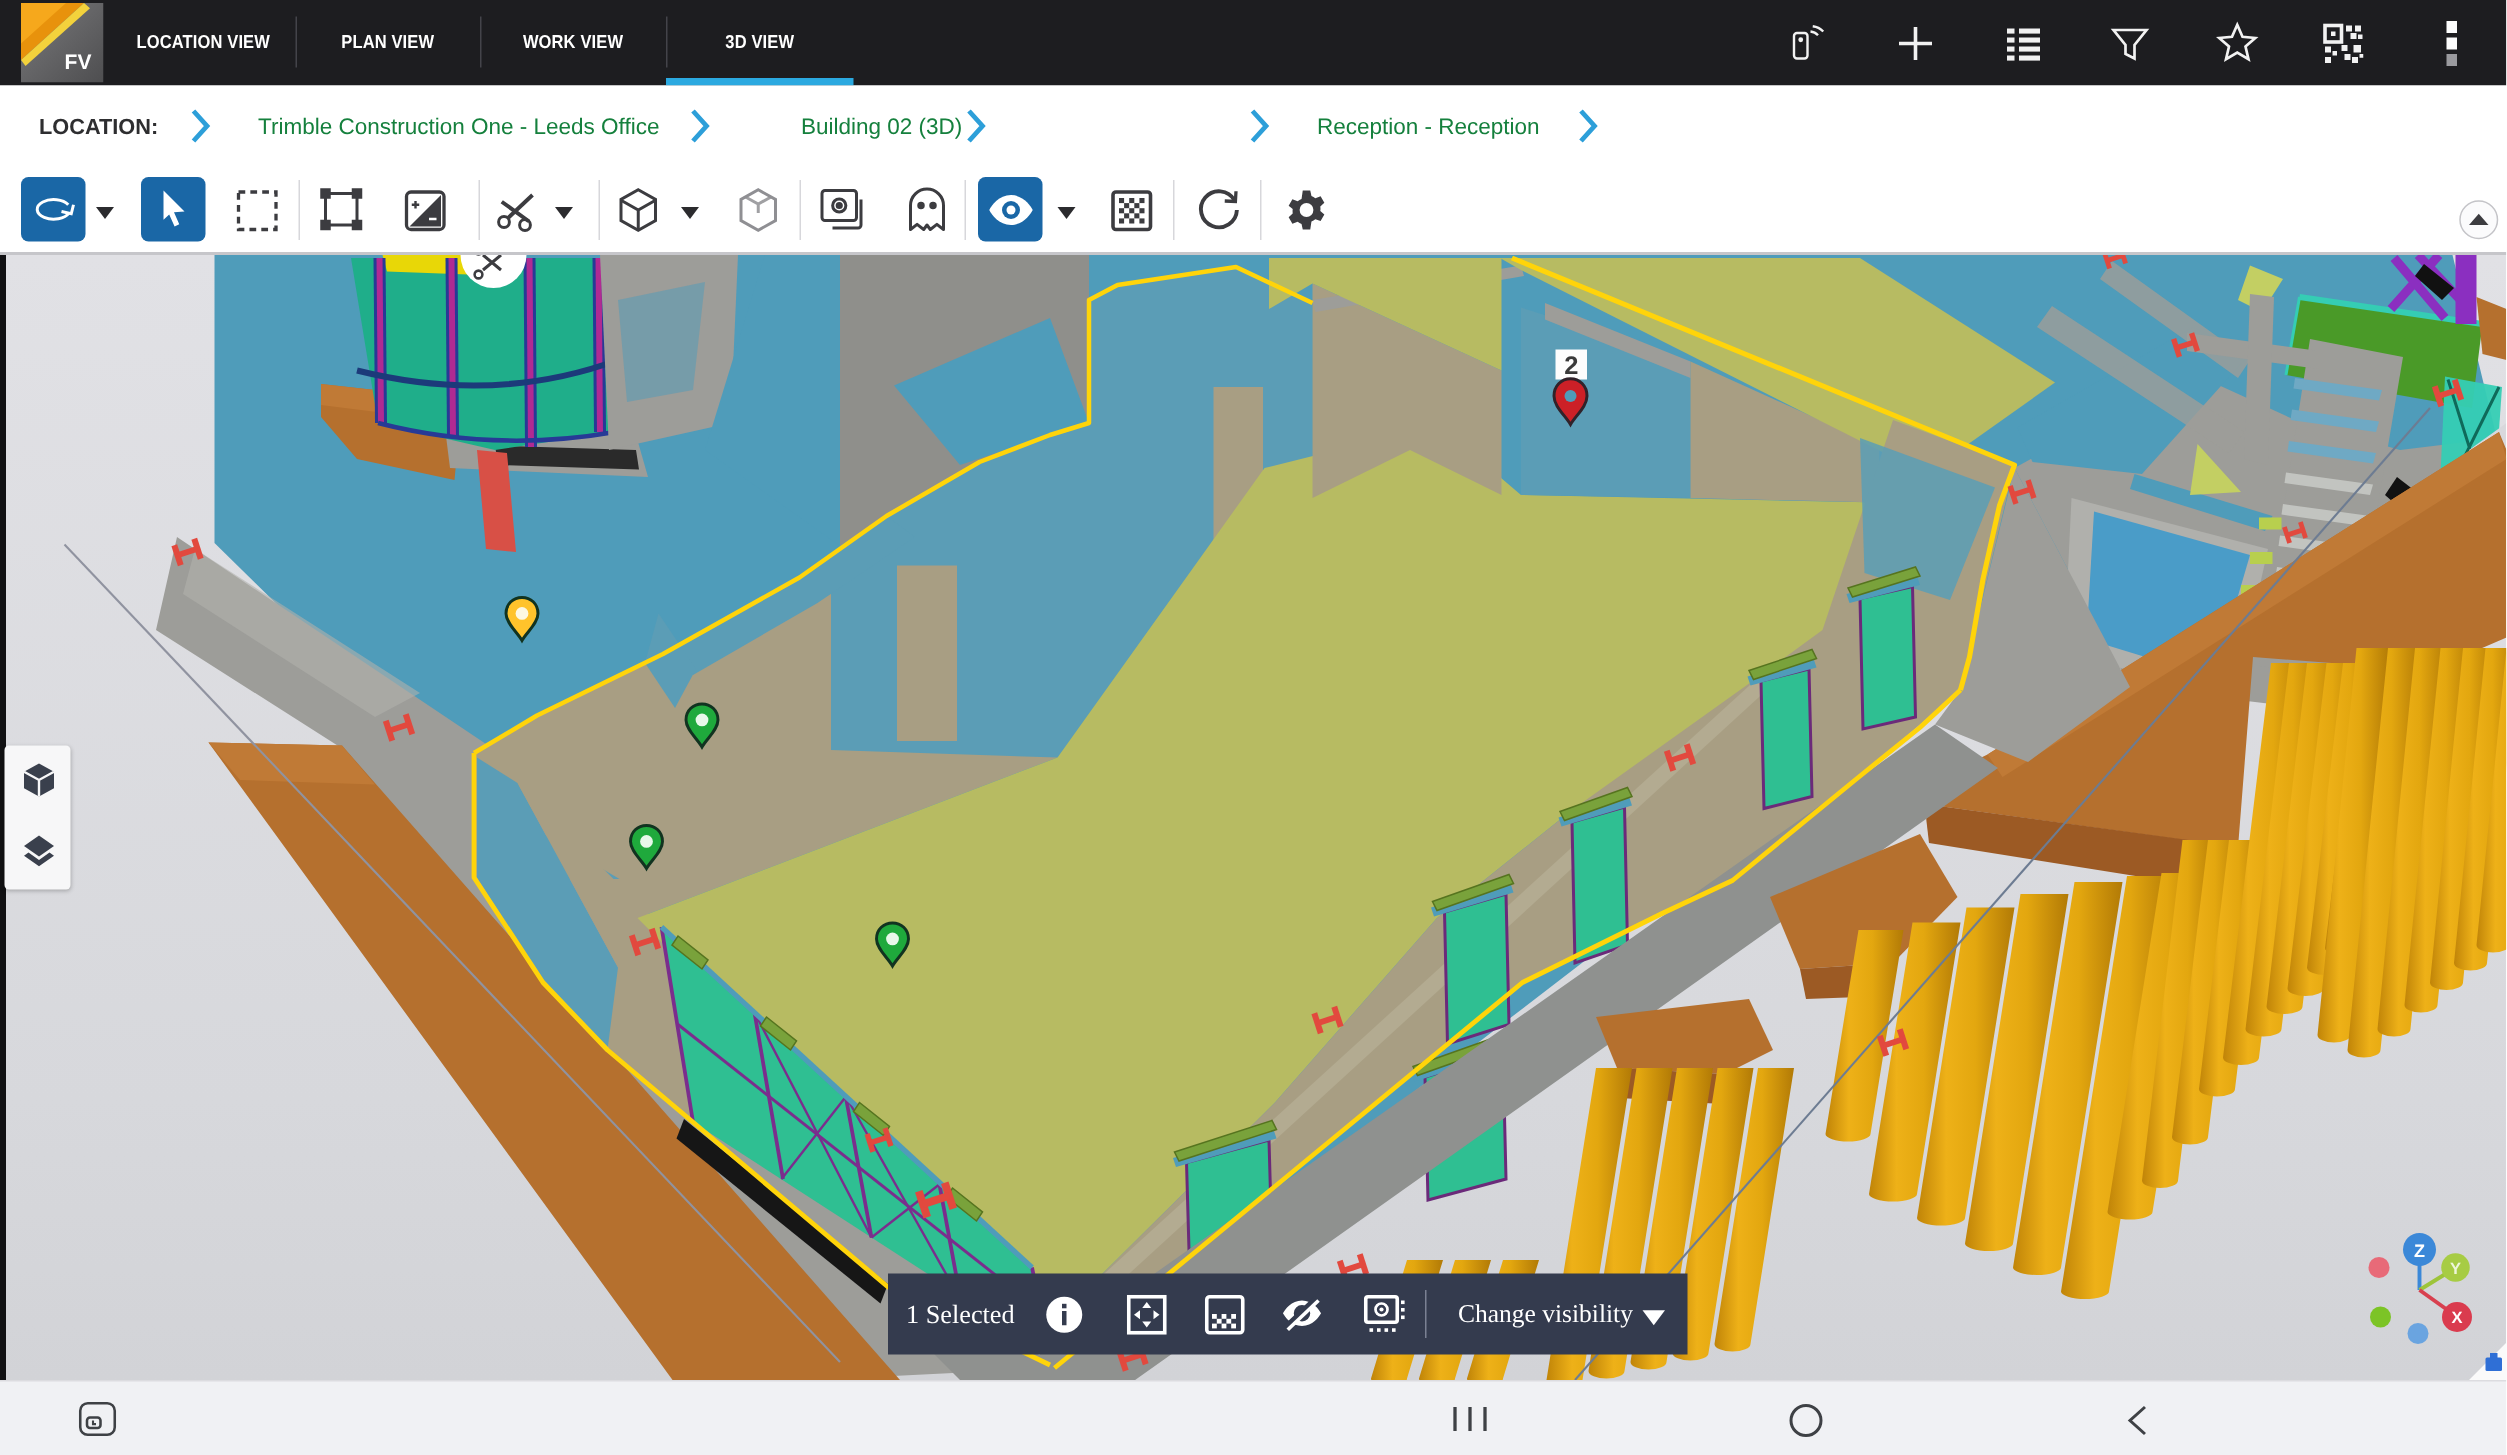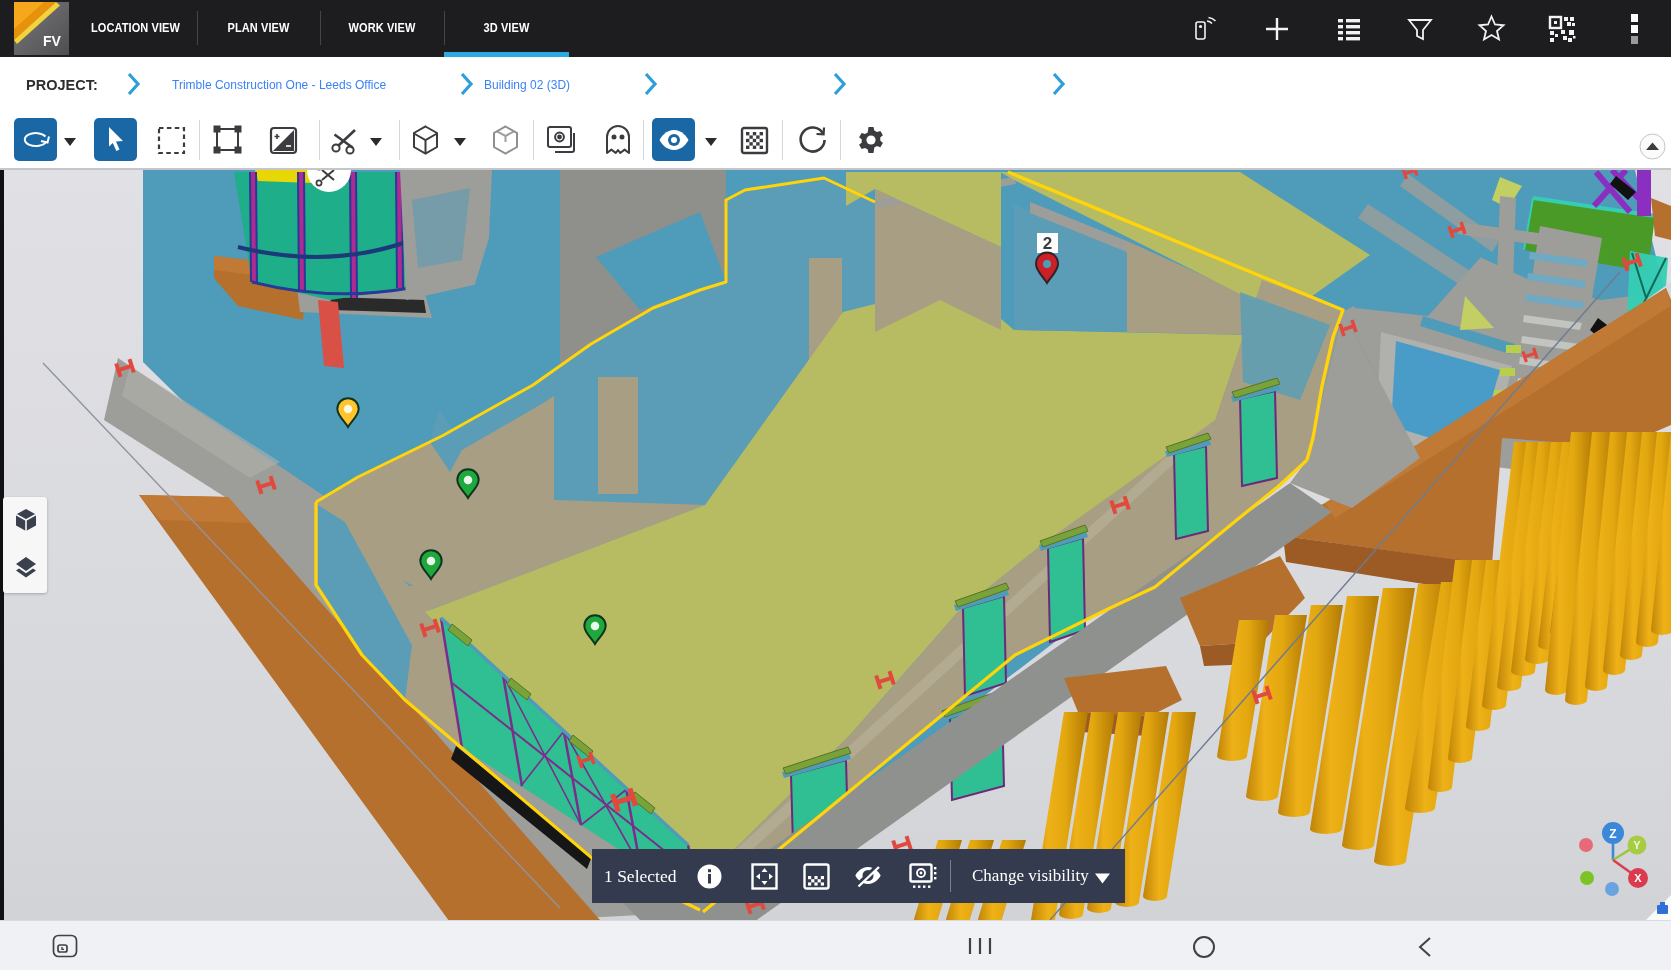--- a/index.html
+++ b/index.html
@@ -4,21 +4,21 @@
   html,body{margin:0;padding:0;background:#fff;font-family:"Liberation Sans",sans-serif;}
   #app{position:relative;width:1671px;height:970px;overflow:hidden;background:#fff;}
   .abs{position:absolute;}
   
   #topbar{left:0;top:0;width:1671px;height:57px;background:#1d1d20;}
   .tab{position:absolute;top:0;height:57px;line-height:57px;color:#fff;font-size:12.5px;font-weight:bold;letter-spacing:.1px;text-align:center;transform:scaleX(.88);}
   .tabsep{position:absolute;top:11px;height:34px;width:1px;background:#44444a;}
   #underline{position:absolute;left:444px;top:52px;width:125px;height:5px;background:#2ba9e0;}
   
   #crumbs{left:0;top:57px;width:1671px;height:56px;background:#ffffff;}
-  .crumbtxt{position:absolute;top:0;height:56px;line-height:56px;color:#3b82f6;font-size:12px;white-space:nowrap;}
+  .crumbtxt{position:absolute;top:0;height:56px;line-height:56px;color:#15803d;font-size:15px;white-space:nowrap;}
   
   #toolbar{left:0;top:113px;width:1671px;height:57px;background:#ffffff;border-bottom:2px solid #c6c6ca;box-sizing:border-box;}
   .tbtn{position:absolute;top:5px;width:43px;height:43px;background:#1a67a6;border-radius:5px;}
   .tsep{position:absolute;top:7px;height:40px;width:1px;background:#d7d7db;}
   
   #nav{left:0;top:920px;width:1671px;height:50px;background:#f0f1f4;border-top:1px solid #dcdce0;box-sizing:border-box;}
   
   #selbar{left:592px;top:849px;width:533px;height:54px;background:#343b4e;color:#fff;font-family:Liberation Serif, serif;}
   #selbar .lbl{position:absolute;left:12px;top:0;height:54px;line-height:54px;font-size:17.5px;color:#fff;}
   
@@ -393,23 +393,24 @@
         <rect x="26" y="22" width="2.5" height="2.5"></rect>
     </svg>
     <svg class="abs" style="left:1624px;top:13px" width="21" height="32" viewBox="0 0 21 32">
       <rect x="7" y="1" width="7" height="8" fill="#fdfdfd"></rect>
       <rect x="7" y="12" width="7" height="8" fill="#fdfdfd"></rect>
       <rect x="7" y="23" width="7" height="8" fill="#9a9a9e"></rect>
     </svg>
   </div>
 
   <div class="abs" id="crumbs">
-    <div class="crumbtxt" style="left:26px;font-weight:bold;color:#2e2e30;font-size:14.5px;">PROJECT:</div>
+    <div class="crumbtxt" style="left:26px;font-weight:bold;color:#2e2e30;font-size:14.5px;">LOCATION:</div>
     <div class="crumbtxt" style="left:172px;">Trimble Construction One - Leeds Office</div>
-    <div class="crumbtxt" style="left:484px;">Building 02 (3D)</div>
+    <div class="crumbtxt" style="left:534px;">Building 02 (3D)</div>
+    <div class="crumbtxt" style="left:878px;">Reception - Reception</div>
     <svg class="abs" style="left:124px;top:15px" width="18" height="24" viewBox="0 0 18 24" fill="none" stroke="#2d9fd9" stroke-width="3.2">
         <path d="M5,2 L14,12 L5,22"></path>
       </svg>
     <svg class="abs" style="left:457px;top:15px" width="18" height="24" viewBox="0 0 18 24" fill="none" stroke="#2d9fd9" stroke-width="3.2">
         <path d="M5,2 L14,12 L5,22"></path>
       </svg>
     <svg class="abs" style="left:641px;top:15px" width="18" height="24" viewBox="0 0 18 24" fill="none" stroke="#2d9fd9" stroke-width="3.2">
         <path d="M5,2 L14,12 L5,22"></path>
       </svg>
     <svg class="abs" style="left:830px;top:15px" width="18" height="24" viewBox="0 0 18 24" fill="none" stroke="#2d9fd9" stroke-width="3.2">

